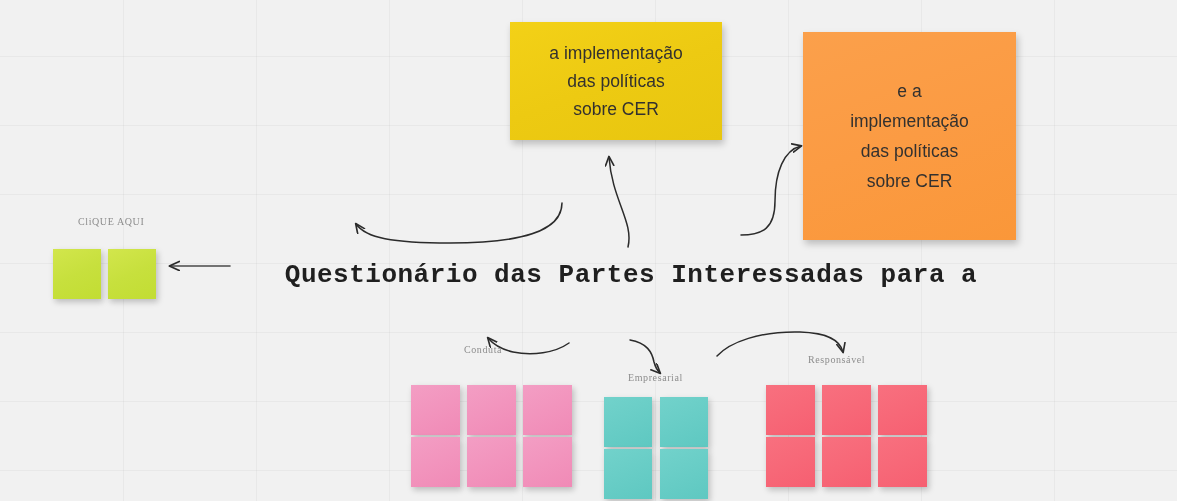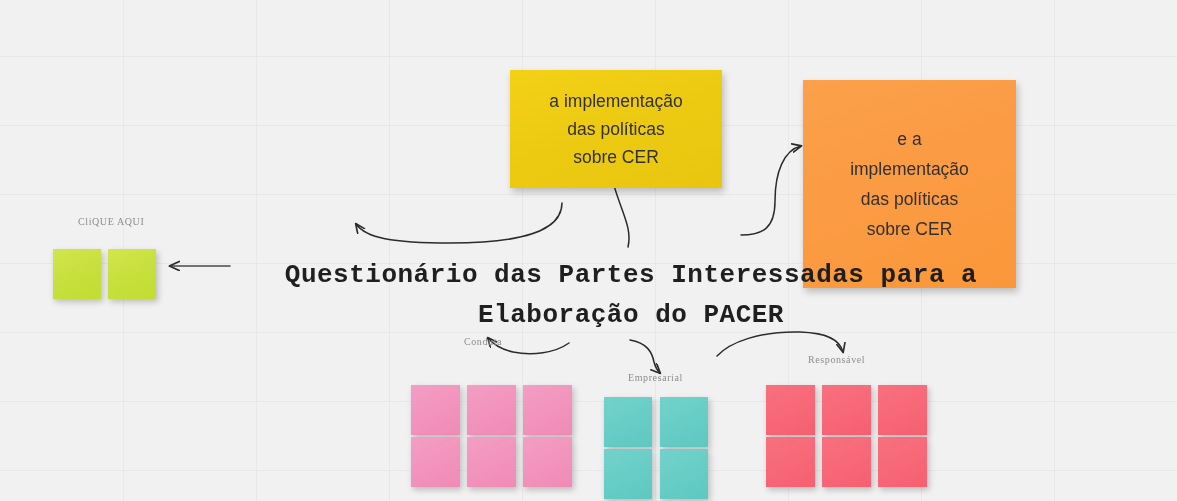--- a/index.html
+++ b/index.html
@@ -39,21 +39,20 @@
   
   .note {
     position: absolute;
     box-sizing: border-box;
     display: flex;
     align-items: center;
     justify-content: center;
     text-align: center;
     color: #33312f;
     box-shadow: 2px 4px 7px rgba(0,0,0,0.22);
-    margin-top: 48px;
   }
   .note .note-text {
     display: block;
     width: 100%;
     padding: 0 12px;
     box-sizing: border-box;
     white-space: pre-line;
   }
 
   .note-blue {
@@ -179,24 +178,23 @@
 sobre CER</span>
   </div>
 
   <div class="mono-label" style="left:78px; top:216px;">CliQUE AQUI</div>
 
   <div class="sq sq-green" style="left:53px; top:249px;"></div>
   <div class="sq sq-green" style="left:108px; top:249px;"></div>
 
   <div class="board-title">
     <div>Questionário das Partes Interessadas para a</div>
-    <div>Elaboração do PACER</div>
   </div>
 
-  <div class="mono-label" style="left:464px; top:336px;">Conduta</div>
+  <div class="mono-label" style="left:464px; top:344px;">Conduta</div>
   <div class="mono-label" style="left:628px; top:372px;">Empresarial</div>
   <div class="mono-label" style="left:808px; top:354px;">Responsável</div>
 
   <div class="sq sq-pink" style="left:411px; top:385px;"></div>
   <div class="sq sq-pink" style="left:467px; top:385px;"></div>
   <div class="sq sq-pink" style="left:523px; top:385px;"></div>
   <div class="sq sq-pink" style="left:411px; top:437px;"></div>
   <div class="sq sq-pink" style="left:467px; top:437px;"></div>
   <div class="sq sq-pink" style="left:523px; top:437px;"></div>
 

